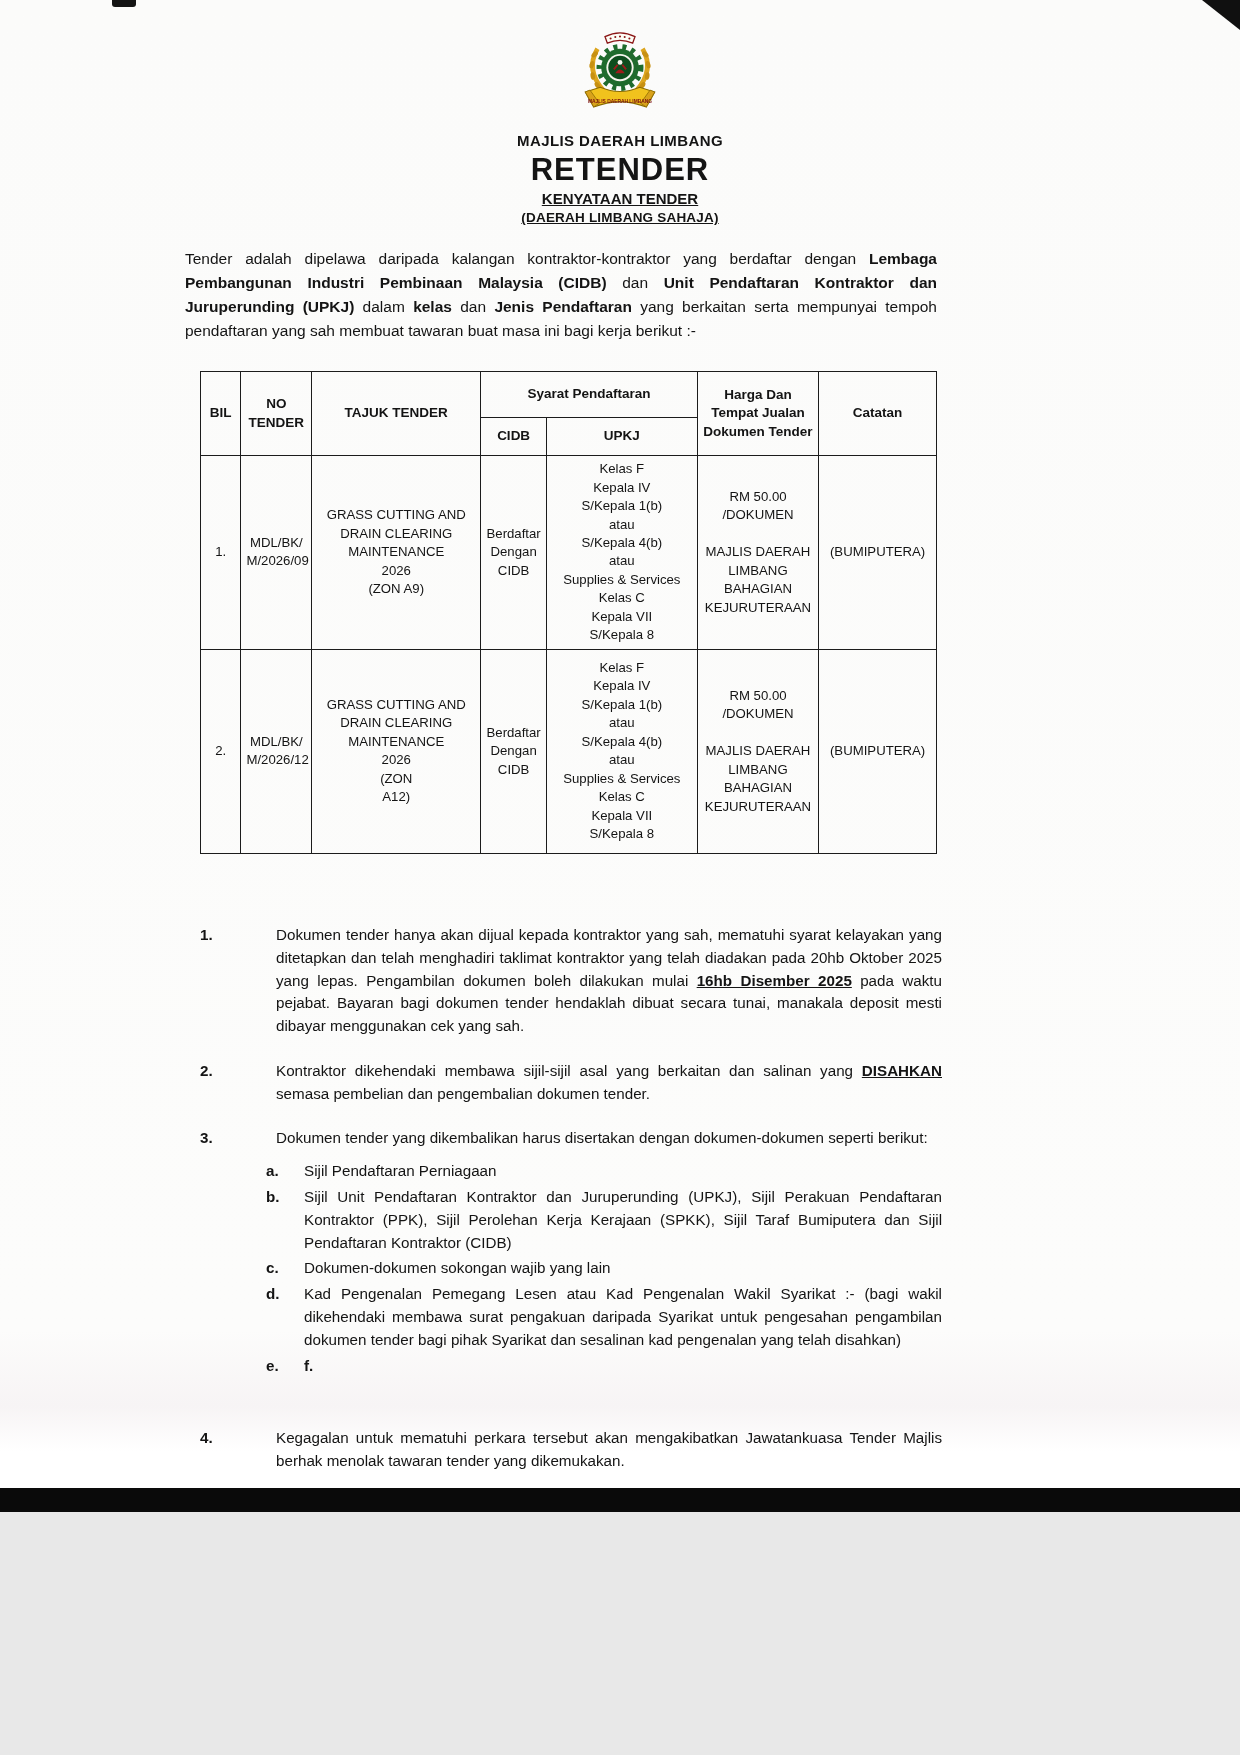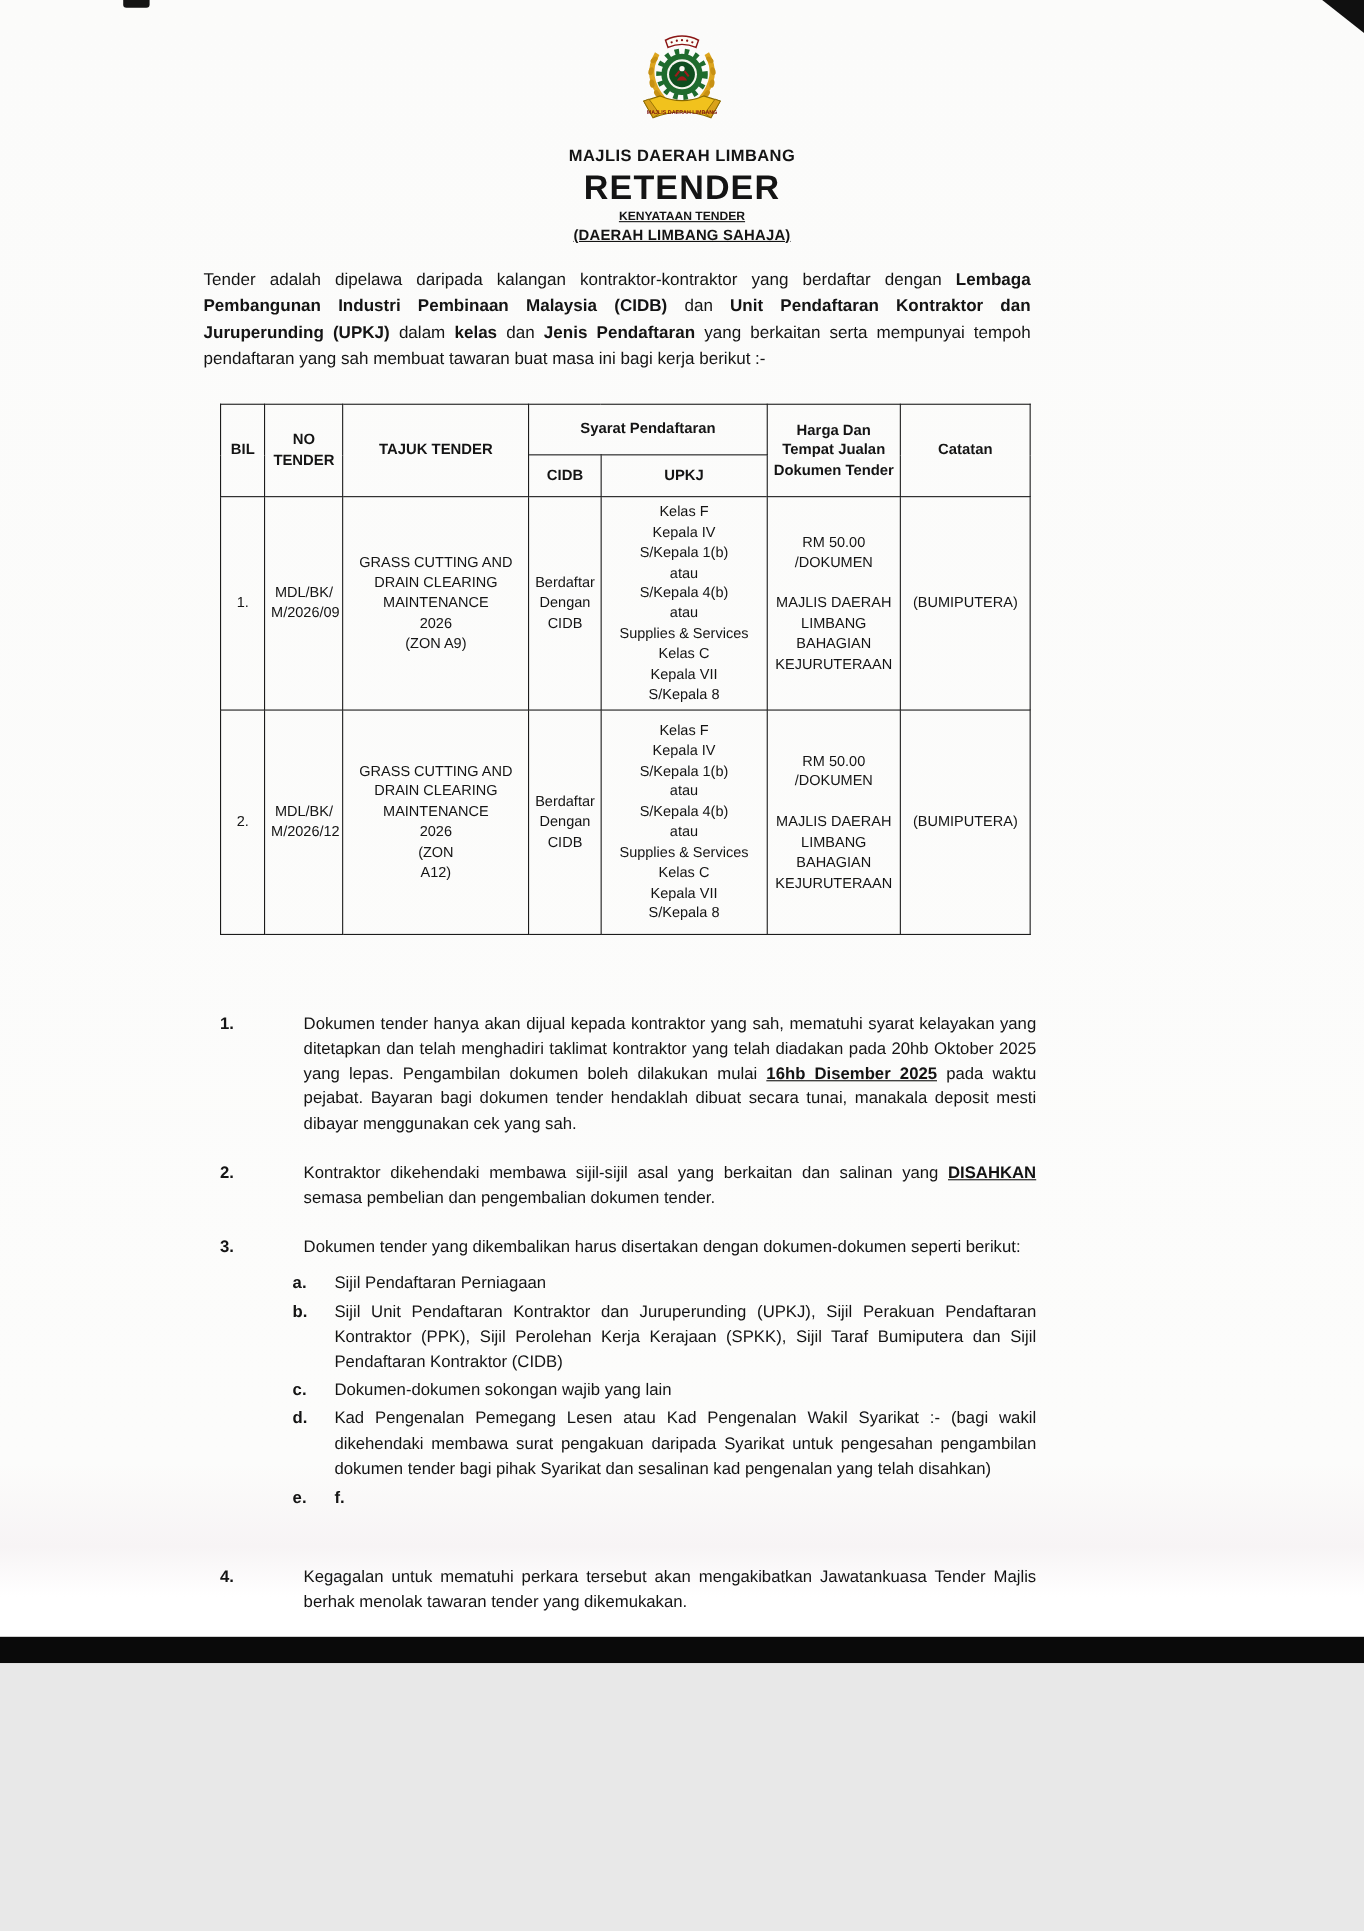--- a/index.html
+++ b/index.html
@@ -17,21 +17,21 @@
   .artifact-tl { position: absolute; left: 112px; top: 0; width: 24px; height: 7px; background: #141414; border-radius: 0 0 3px 3px; }
   .artifact-tr { position: absolute; right: 0; top: 0; width: 0; height: 0;
     border-top: 30px solid #101010; border-left: 38px solid transparent; }
   .bottom-bar { position: absolute; left: 0; bottom: 0; width: 100%; height: 24px; background: #0a0a0a; }
 
   
   .doc-header { padding-top: 30px; text-align: center; }
   .crest { display: inline-block; }
   .org-name { margin-top: 6px; font-size: 15px; font-weight: bold; letter-spacing: 0.4px; }
   .doc-title { margin-top: 3px; font-size: 31px; font-weight: bold; letter-spacing: 1px; }
-  .doc-sub1 { margin-top: 2px; font-size: 11px; font-weight: bold; text-decoration: underline; }
+  .doc-sub1 { margin-top: 2px; font-size: 15px; font-weight: bold; text-decoration: underline; }
   .doc-sub2 { margin-top: 3px; font-size: 13.5px; font-weight: bold; text-decoration: underline; letter-spacing: 0.2px; }
 
   
   .intro {
     margin: 22px 0 0 185px;
     width: 752px;
     font-size: 15.5px;
     line-height: 1.55;
     text-align: justify;
   }

